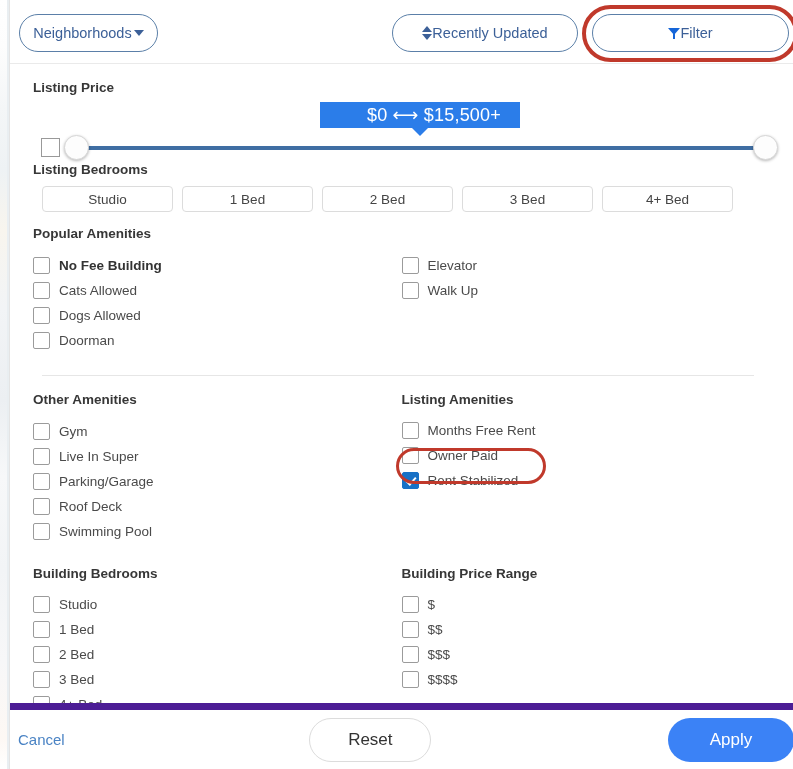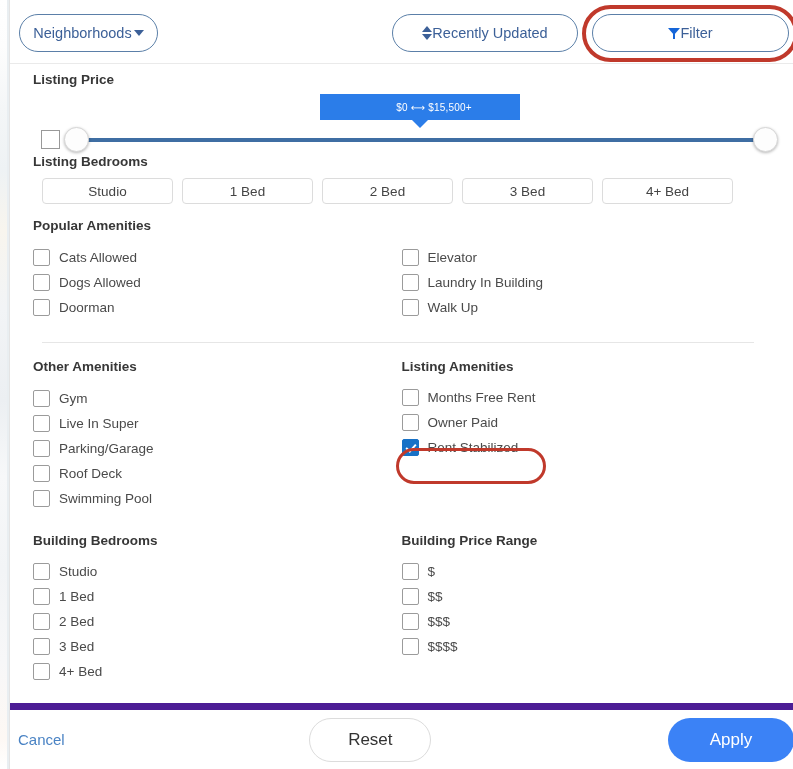--- a/index.html
+++ b/index.html
@@ -103,29 +103,29 @@
   
   .body { position: relative; padding: 0 23px; }
   .sec-title {
     font-size: 13.5px;
     font-weight: bold;
     color: #373737;
     margin: 0;
   }
 
   
-  .price-block { position: relative; height: 86px; }
+  .price-block { position: relative; height: 86px; margin-top: 8px; }
   .price-block .sec-title { position: absolute; left: 0; top: 8px; }
   .tooltip {
     position: absolute;
     left: 287px; top: 30px;
     width: 200px; height: 26px;
     background: #2b7de9;
     color: #fff;
-    font-size: 10px;
+    font-size: 18px;
     display: flex; align-items: center; justify-content: center;
     letter-spacing: .2px;
     padding-left: 28px;
   }
   .tooltip::after {
     content:""; position: absolute; left: 50%; bottom: -8px;
     transform: translateX(-50%);
     width: 0; height: 0;
     border-left: 8px solid transparent;
     border-right: 8px solid transparent;
@@ -290,39 +290,39 @@
           <div class="bed-btn">4+ Bed</div>
         </div>
       </div>
 
       <div class="group">
         <div class="sec-title">Popular Amenities</div>
         <div class="cols">
           <div class="col">
             <div class="cb-row">
               <span class="cb"></span>
+              <span class="cb-label strong">No Fee Building</span>
+            </div>
+            <div class="cb-row">
+              <span class="cb"></span>
               <span class="cb-label">Cats Allowed</span>
             </div>
             <div class="cb-row">
               <span class="cb"></span>
               <span class="cb-label">Dogs Allowed</span>
             </div>
             <div class="cb-row">
               <span class="cb"></span>
               <span class="cb-label">Doorman</span>
             </div>
           </div>
           <div class="col">
             <div class="cb-row">
               <span class="cb"></span>
               <span class="cb-label">Elevator</span>
-            </div>
-            <div class="cb-row">
-              <span class="cb"></span>
-              <span class="cb-label">Laundry In Building</span>
             </div>
             <div class="cb-row">
               <span class="cb"></span>
               <span class="cb-label">Walk Up</span>
             </div>
           </div>
         </div>
       </div>
 
       <div style="height:22px"></div>

